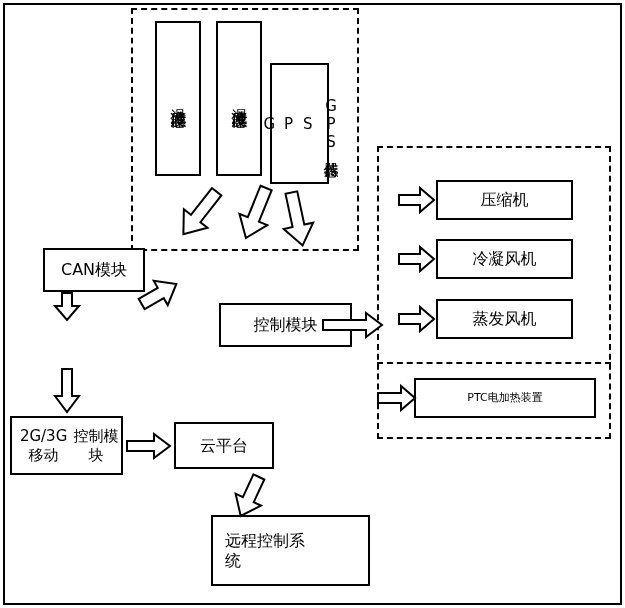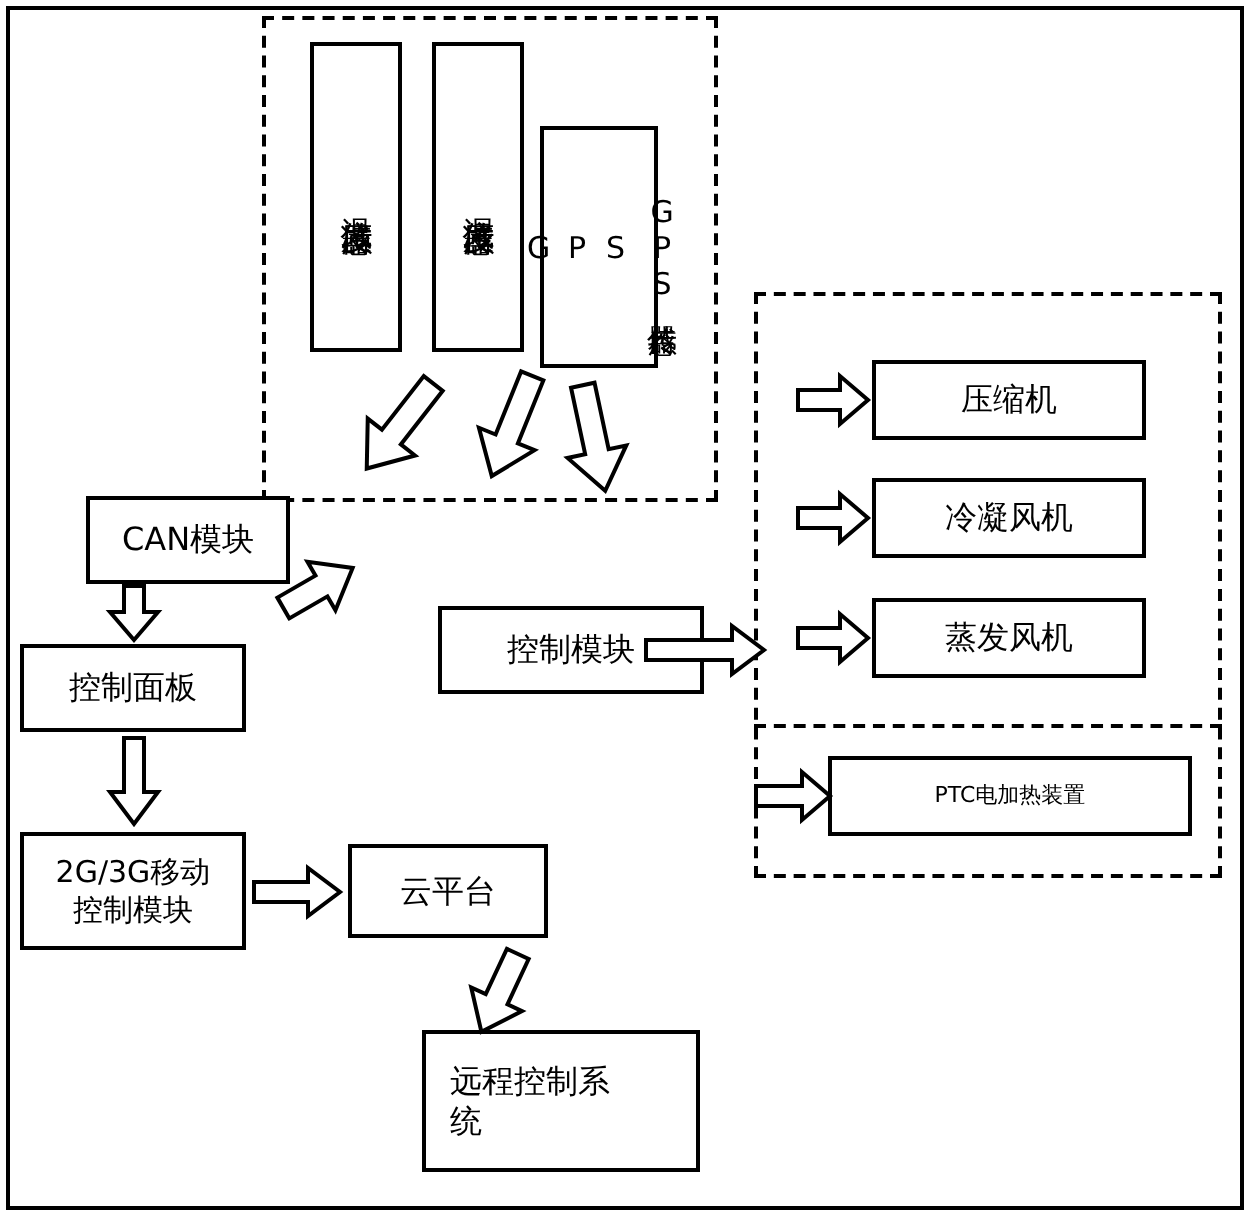--- a/index.html
+++ b/index.html
@@ -87,39 +87,36 @@
 
     <span style="writing-mode:vertical-rl; text-orientation:upright; line-height:1.15; font-size:15px;">P</span>
     <span style="writing-mode:vertical-rl; text-orientation:upright; line-height:1.15; font-size:15px;">S</span>
     <span style="writing-mode:vertical-rl; text-orientation:upright; line-height:1.15; font-size:15px; margin-left:4px;">GPS传感器</span>
   </div>
 
   <div class="box" style="left:4px; top:248px; width:102px; height:44px;margin-left:39px;">
     <span>CAN模块</span>
   </div>
 
-  <div class="box" style="left:10px; top:322px; width:113px; height:44px;">
-    <span>控制面板</span>
-  </div>
-
-  <div class="box" style="left:10px; top:416px; width:113px; height:59px; flex-direction:column; font-size:15px;">
+
+  <div class="box" style="left:10px; top:416px; width:113px; height:59px; flex-direction:row; font-size:15px;">
     <span>2G/3G移动</span>
     <span>控制模块</span>
 
   </div>
 
   <div class="box" style="left:185px; top:303px; width:133px; height:44px;margin-left:34px;">
     <span>控制模块</span>
   </div>
 
   <div class="box" style="left:174px; top:422px; width:100px; height:47px;">
     <span>云平台</span>
   </div>
 
-  <div class="box" style="left:211px; top:515px; width:139px; height:71px; flex-direction:column; align-items:flex-start; padding-left:12px; justify-content:center;">
+  <div class="box" style="left:211px; top:515px; width:159px; height:71px; flex-direction:column; align-items:flex-start; padding-left:12px; justify-content:center;">
     <span>远程控制系</span>
     <span>统</span>
 
   </div>
 
   <div class="box" style="left:436px; top:180px; width:137px; height:40px;">
     <span>压缩机</span>
   </div>
 
   <div class="box" style="left:436px; top:239px; width:137px; height:40px;">

